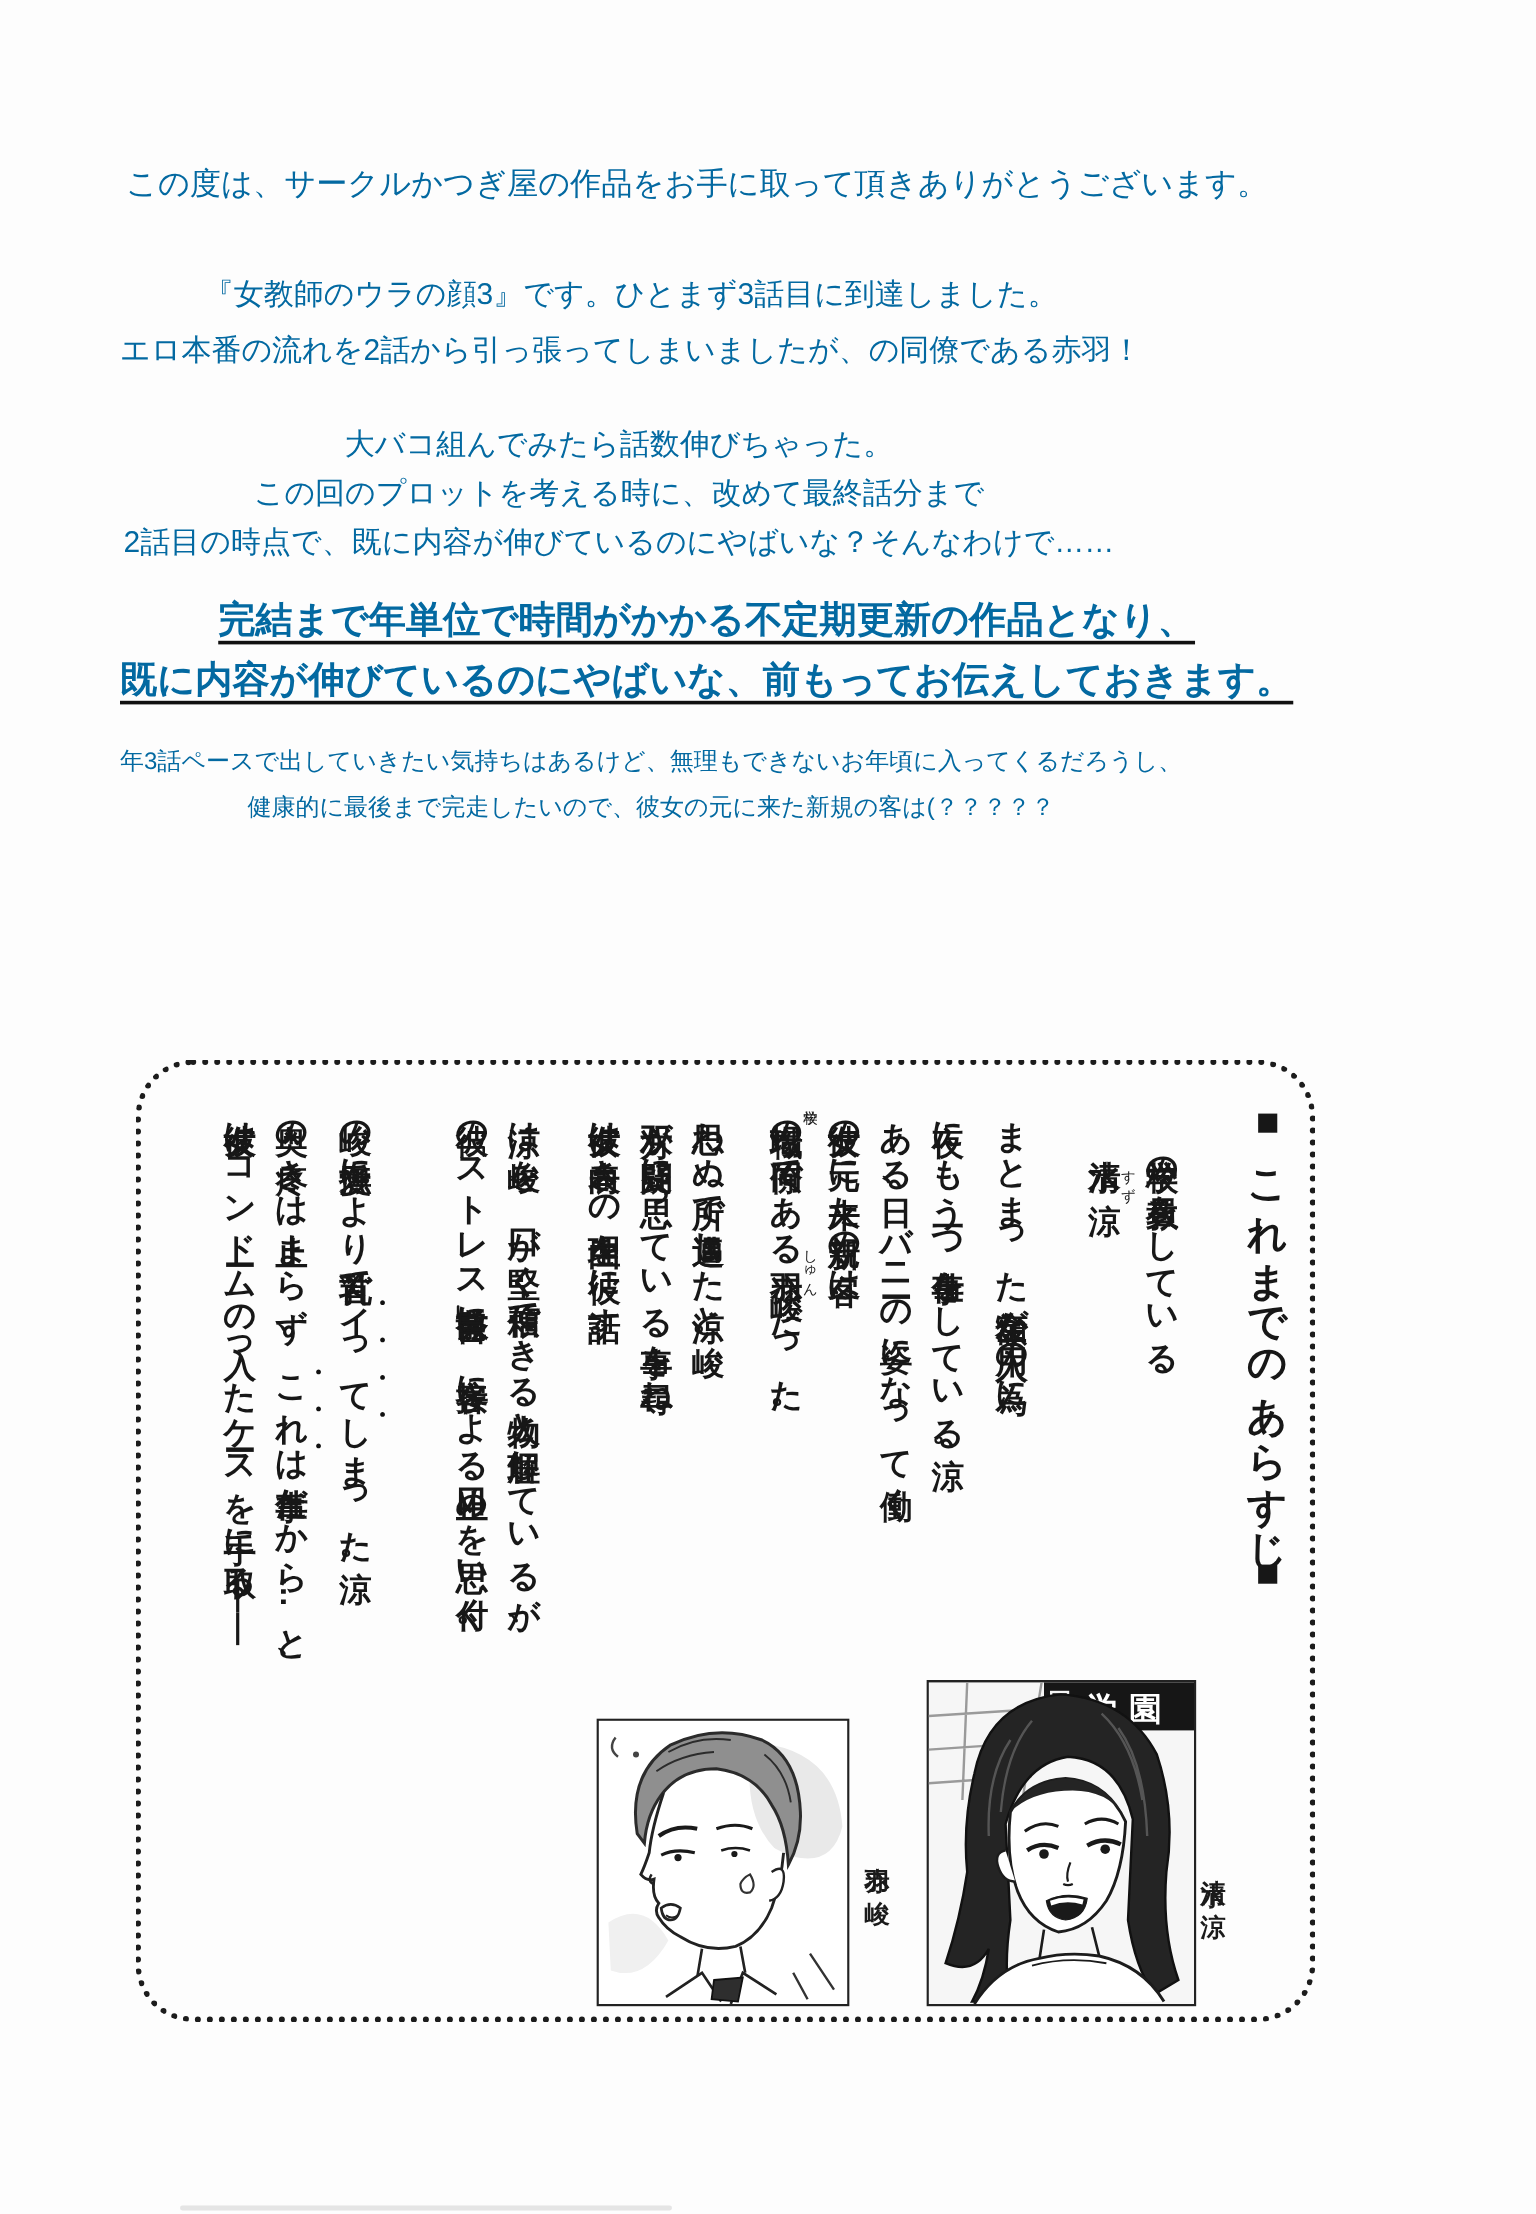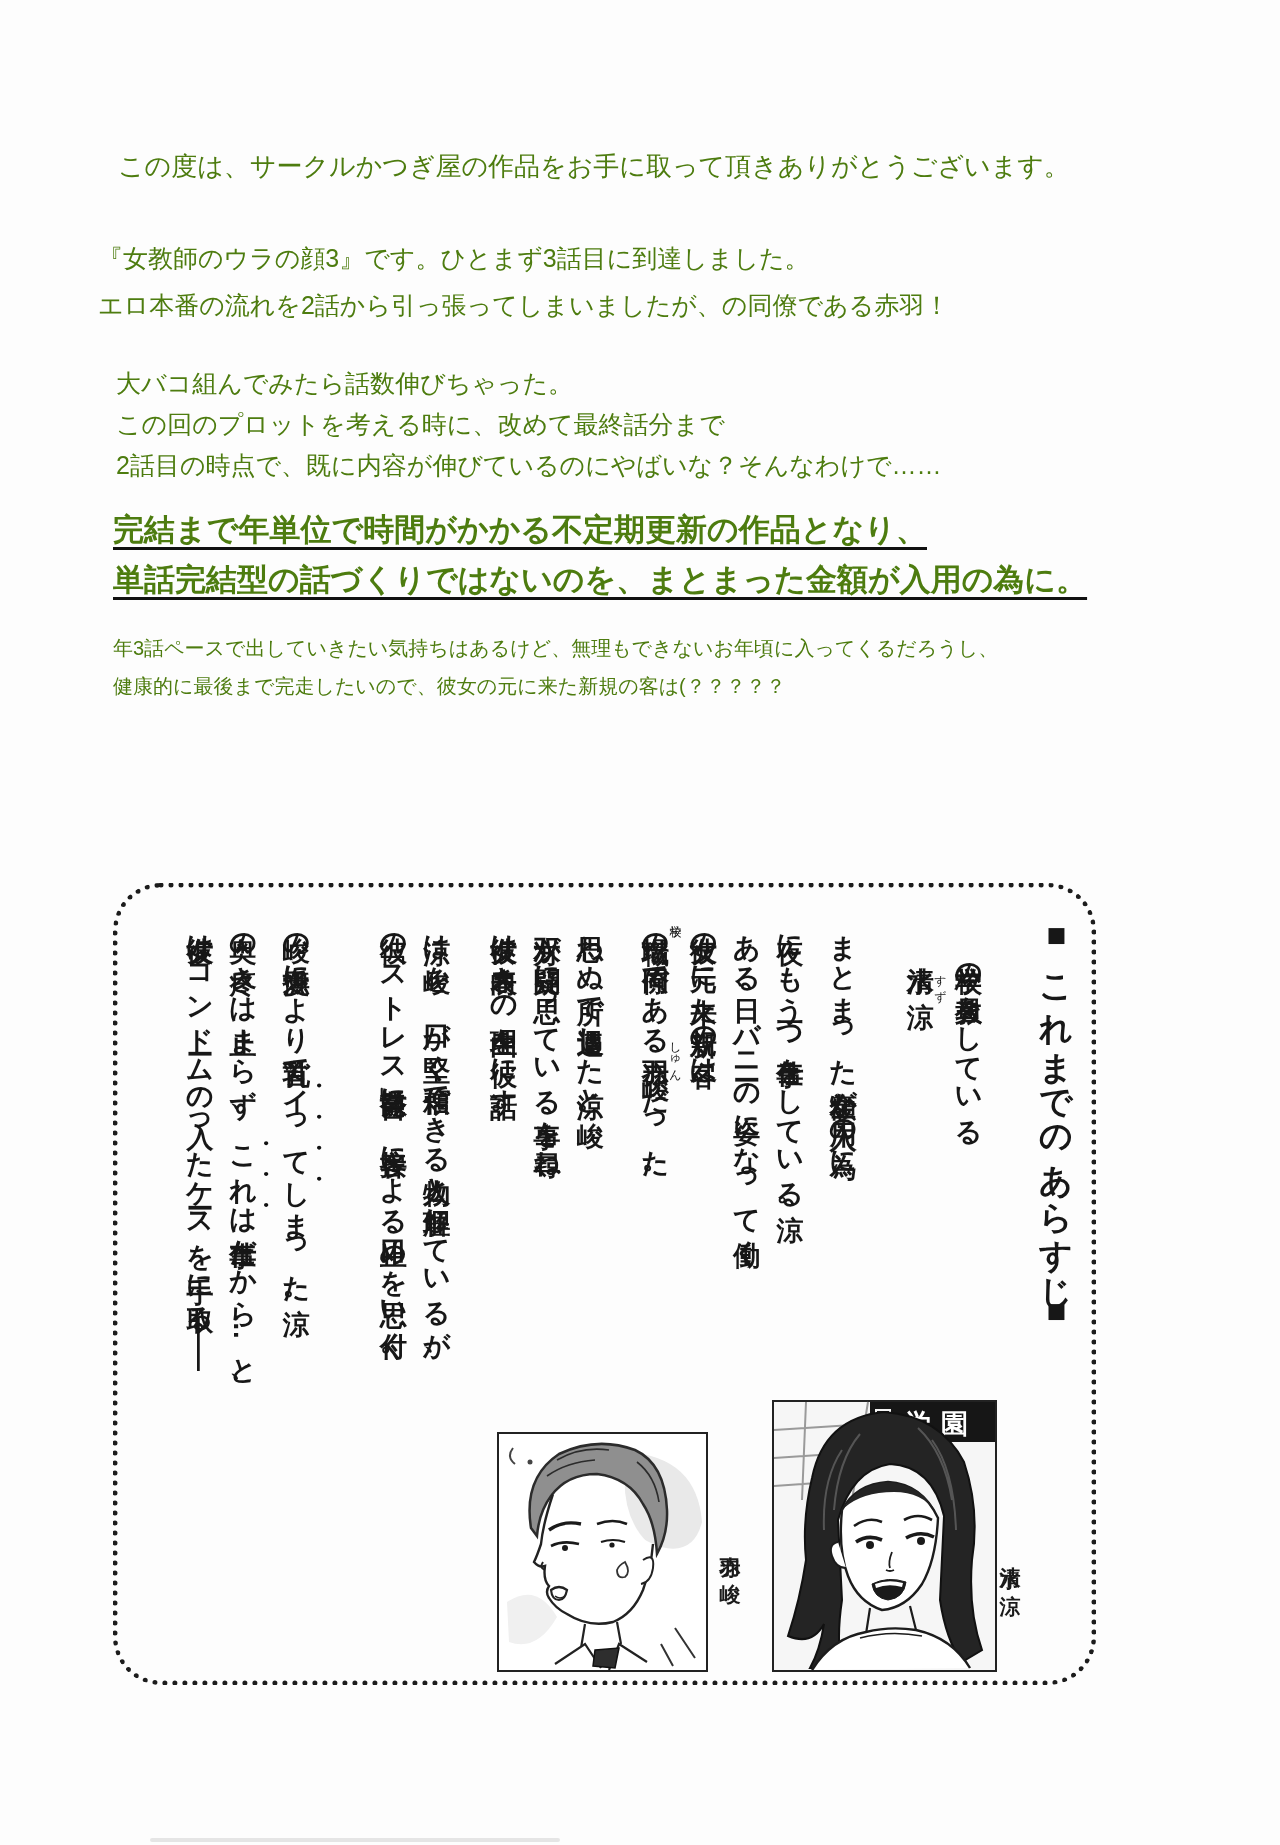--- a/index.html
+++ b/index.html
@@ -5,23 +5,23 @@
   html,body{margin:0;padding:0;}
   body{
     width:1280px;height:1845px;
     background:#ffffff;
     font-family:"Liberation Sans","DejaVu Sans",sans-serif;
     color:#1a1a1a;
     position:relative;
     overflow:hidden;
   }
   .page{position:absolute;inset:0;background:#fdfdfd;}
-  .t{position:absolute;margin:13px;white-space:nowrap;color:#4d7c0f;}
+  .t{position:absolute;margin:0;white-space:nowrap;color:#0369a1;text-align:center;}
   .thanks{top:136px;left:105px;font-size:26px;font-weight:500;}
-  .titlepara{top:222px;left:85px;font-size:25px;line-height:47px;font-weight:500;}
+  .titlepara{top:222px;left:100px;font-size:25px;line-height:47px;font-weight:500;}
   .plotpara{top:350px;left:103px;font-size:25px;line-height:41px;font-weight:500;}
   .noticepara{top:492px;left:100px;font-size:31px;line-height:50px;font-weight:700;}
   .noticepara div{
     text-decoration:underline;
     text-decoration-thickness:3px;
     text-underline-offset:7px;
     text-decoration-color:#111;
   }
   .pacepara{top:616px;left:100px;font-size:20px;line-height:38px;font-weight:500;}
   .farewell{top:758px;left:105px;font-size:24px;font-weight:500;}
@@ -103,21 +103,21 @@
   </div>
 
   <div class="t plotpara">
     <div>大バコ組んでみたら話数伸びちゃった。</div>
     <div>この回のプロットを考える時に、改めて最終話分まで</div>
     <div>2話目の時点で、既に内容が伸びているのにやばいな？そんなわけで……</div>
   </div>
 
   <div class="t noticepara">
     <div>完結まで年単位で時間がかかる不定期更新の作品となり、</div>
-    <div>単話完結型の話づくりではないのを、まとまった金額が入用の為に。</div>
+    <div>既に内容が伸びているのにやばいな、前もってお伝えしておきます。</div>
   </div>
 
   <div class="t pacepara">
     <div>年3話ペースで出していきたい気持ちはあるけど、無理もできないお年頃に入ってくるだろうし、</div>
     <div>健康的に最後まで完走したいので、彼女の元に来た新規の客は(？？？？？</div>
   </div>
 
 
   <div class="synopsis-box">
 

